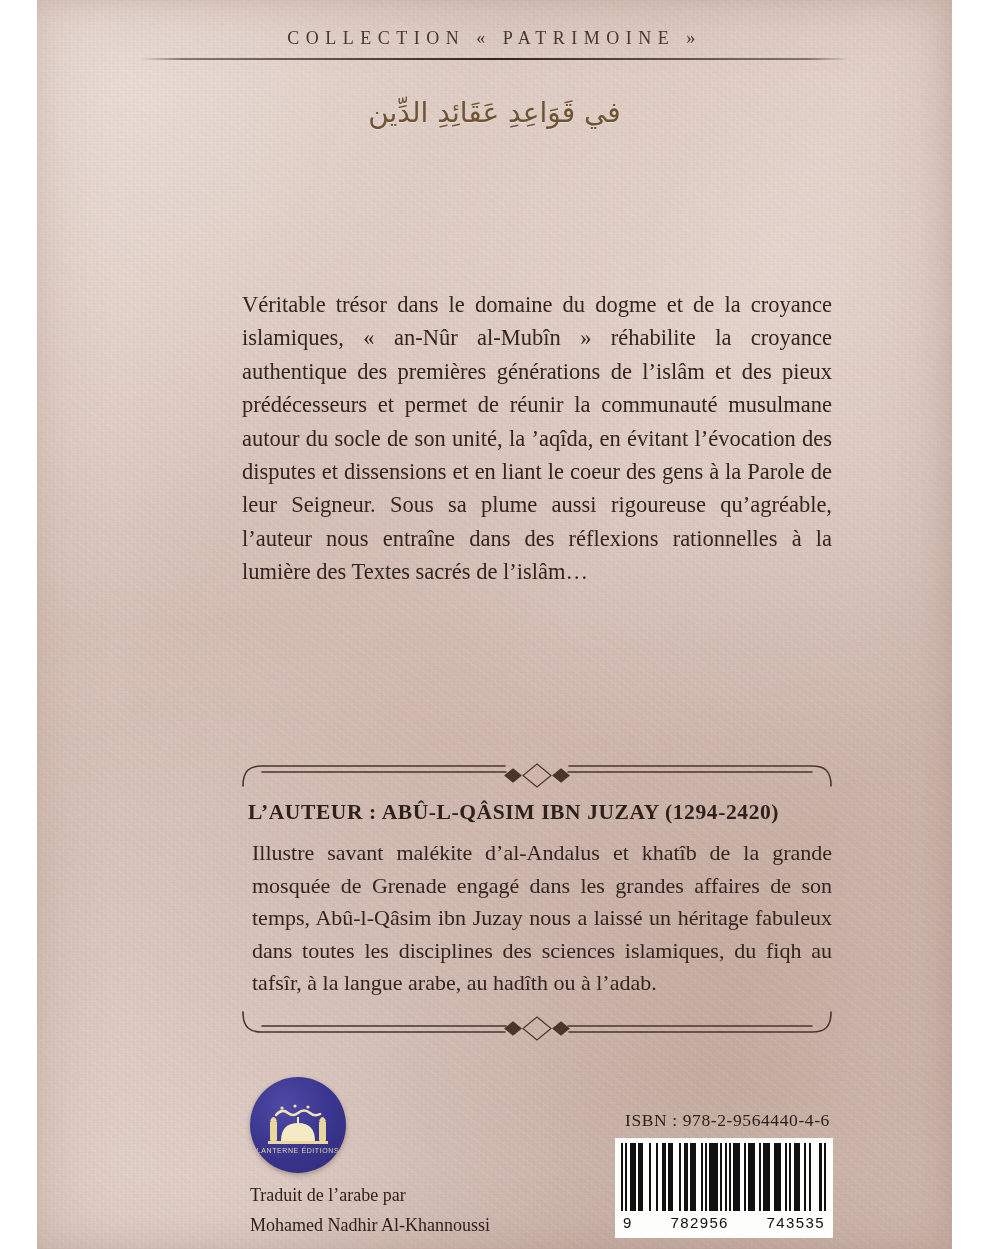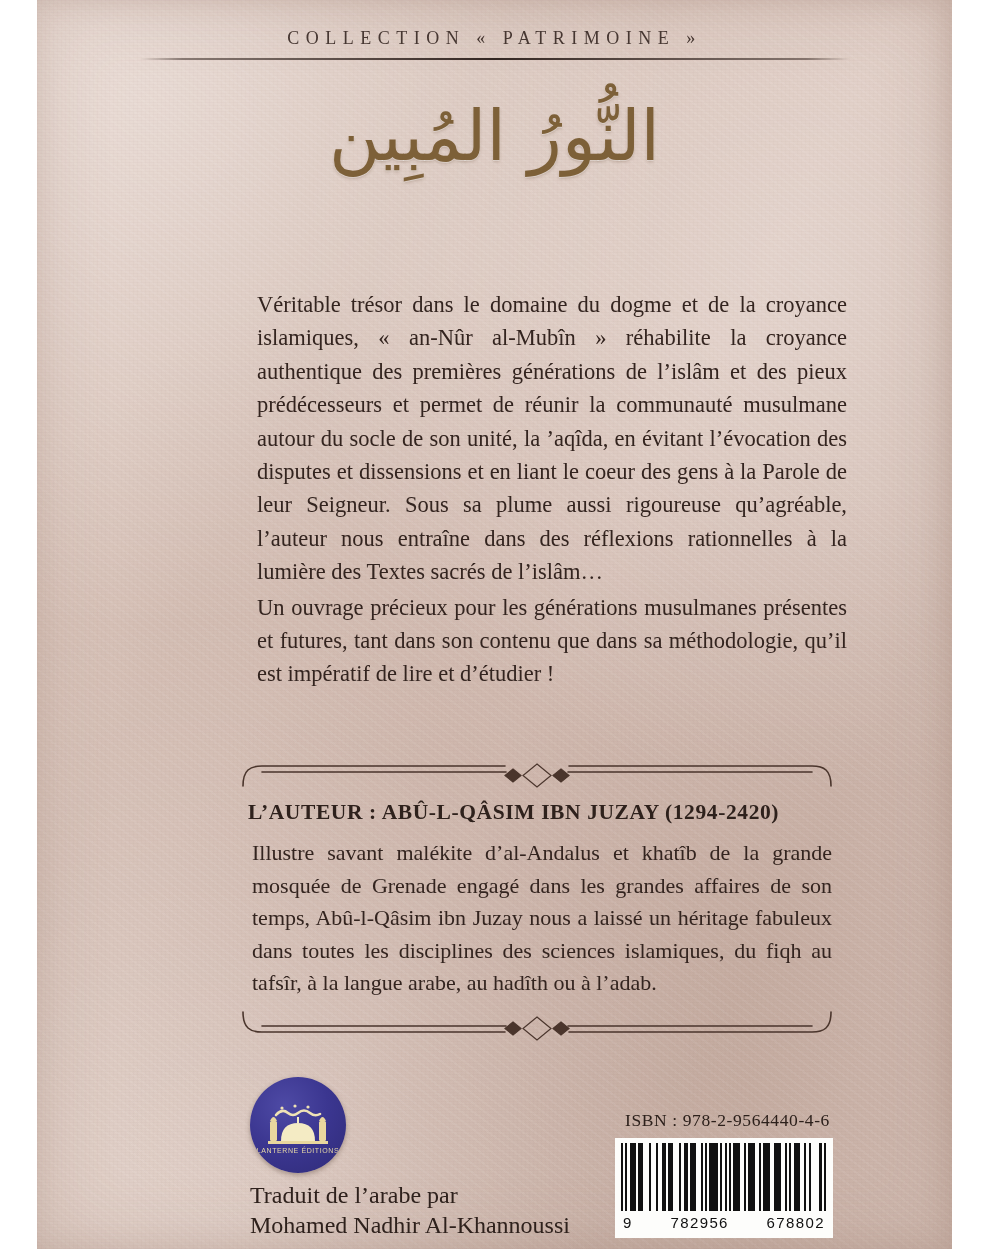--- a/index.html
+++ b/index.html
@@ -105,21 +105,20 @@
     color: #6e5334;
     text-shadow: 0 1px 0 rgba(255,255,255,0.3);
   }
 
   
   #blurb {
     position: absolute;
     left: 205px;
     top: 288px;
     width: 590px;
-    margin-left: 15px;
   }
   .para {
     font-family: "Liberation Serif", serif;
     font-size: 22.5px;
     line-height: 33.4px;
     color: #33241f;
     text-align: justify;
     margin: 0;
   }
   .para + .para { margin-top: 2px; }
@@ -177,21 +176,21 @@
 
   
   #translator {
     position: absolute;
     left: 213px;
     top: 1180px;
     width: 370px;
   }
   #translator .tline {
     font-family: "Liberation Serif", serif;
-    font-size: 24px;
+    font-size: 18px;
     line-height: 30px;
     color: #2e211c;
     white-space: nowrap;
   }
 
   
   #isbn-line {
     position: absolute;
     left: 588px;
     top: 1110px;
@@ -238,26 +237,25 @@
 <body>
 
 <div id="cover">
 
   <div id="collection-header" class="layer">
     <div id="collection-title">COLLECTION « PATRIMOINE »</div>
     <div id="collection-rule"></div>
   </div>
 
   <div id="arabic-block" class="layer">
-    <div id="arabic-title">النُّورُ المُبِين</div>
+    <div id="arabic-subtitle">في قَوَاعِدِ عَقَائِدِ الدِّين</div>
   </div>
 
   <div id="blurb" class="layer">
     <p class="para">Véritable trésor dans le domaine du dogme et de la croyance islamiques, « an-Nûr al-Mubîn » réhabilite la croyance authentique des premières générations de l’islâm et des pieux prédécesseurs et permet de réunir la communauté musulmane autour du socle de son unité, la ’aqîda, en évitant l’évocation des disputes et dissensions et en liant le coeur des gens à la Parole de leur Seigneur. Sous sa plume aussi rigoureuse qu’agréable, l’auteur nous entraîne dans des réflexions rationnelles à la lumière des Textes sacrés de l’islâm…</p>
-    <p class="para last-line-left">Un ouvrage précieux pour les générations musulmanes présentes et futures, tant dans son contenu que dans sa méthodologie, qu’il est impératif de lire et d’étudier !</p>
   </div>
 
   <div class="ornament layer" style="top:756px;">
     <svg viewBox="0 0 594 34" preserveAspectRatio="none" aria-hidden="true">
       <g fill="none" stroke="#4a352c" stroke-width="1.6" stroke-linecap="round">
         <path d="M3 30 C3 14, 10 10, 22 10 L265 10"></path>
         <path d="M591 30 C591 14, 584 10, 572 10 L329 10"></path>
         <path d="M22 16 L266 16"></path>
         <path d="M572 16 L328 16"></path>
       </g>
@@ -417,17 +415,17 @@
         <i style="width:2.168px;background:transparent"></i>
         <i style="width:2.168px;background:transparent"></i>
         <i style="width:2.168px;background:transparent"></i>
         <i style="width:2.168px;background:#111"></i>
         <i style="width:2.168px;background:transparent"></i>
         <i style="width:2.168px;background:#111"></i>
       </div>
     <div id="barcode-digits">
       <span>9</span>
       <span>782956</span>
-      <span>678802</span>
+      <span>743535</span>
     </div>
   </div>
 
 </div>
 
 </body></html>

